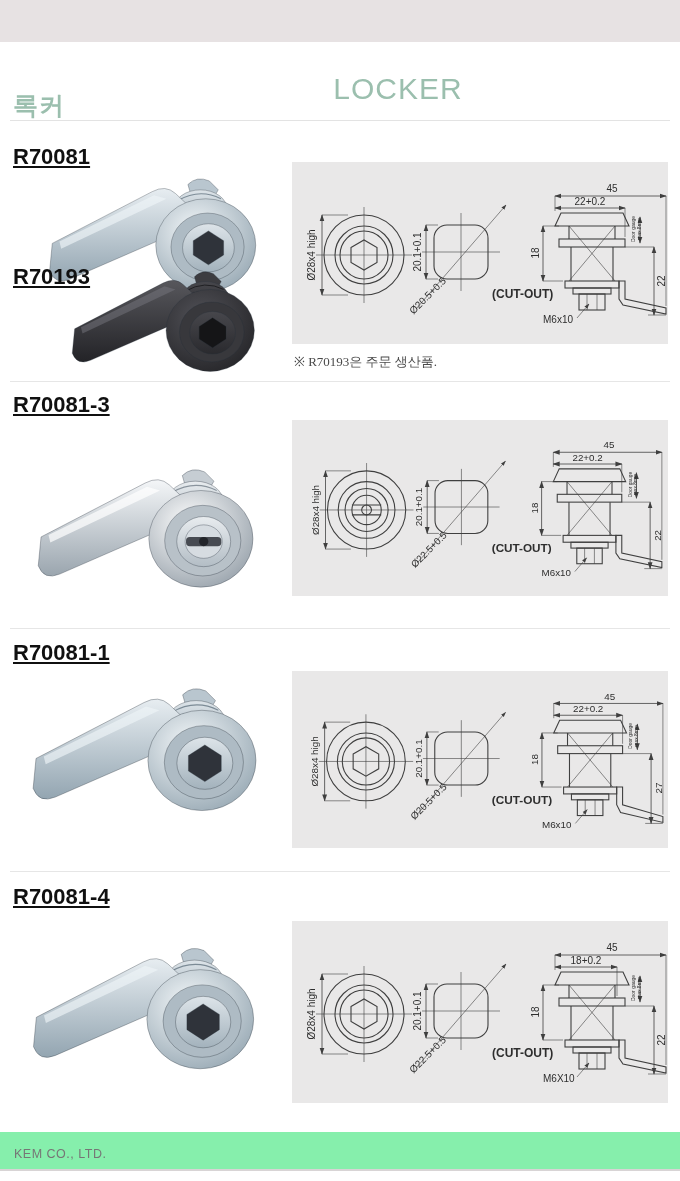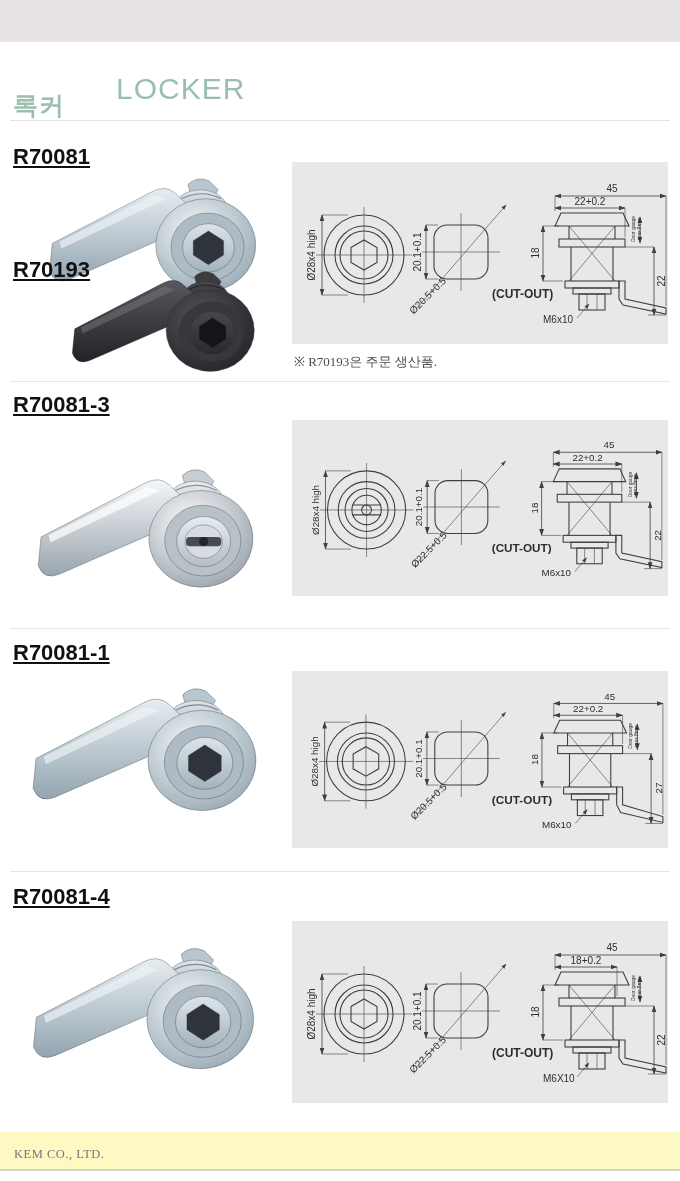--- a/index.html
+++ b/index.html
@@ -1,29 +1,29 @@
 <!DOCTYPE html>
 <html><head>
 <meta charset="utf-8">
 <style>
   html,body{margin:0;padding:0;background:#9a9a9a;}
   #page{position:relative;width:680px;height:1181px;background:#ffffff;overflow:hidden;
         font-family:"Liberation Sans",sans-serif;margin:0 auto;}
   .topbar{position:absolute;left:0;top:0;width:680px;height:42px;background:#e7e2e3;}
   .hdr-ko{position:absolute;left:13px;top:74px;font-size:25px;font-weight:bold;color:#9bbfae;letter-spacing:1px;margin-top:15px;}
-  .hdr-en{position:absolute;left:116px;top:72px;width:564px;font-size:30px;
+  .hdr-en{position:absolute;left:116px;top:72px;width:564px;text-align:center;font-size:30px;
           color:#9bbfae;letter-spacing:1px;font-weight:normal;}
   .hdr-rule{position:absolute;left:10px;right:10px;top:120px;height:1px;background:#e3e3e3;}
   .divider{position:absolute;left:10px;right:10px;height:1px;background:#e6e6e6;}
   .ptitle{position:absolute;left:13px;font-size:22px;font-weight:bold;color:#101010;letter-spacing:0;text-decoration:underline;}
   .panel{position:absolute;left:292px;width:376px;background:#e9e8e8;}
   .note{position:absolute;top:352px;font-size:13px;color:#4a4a4a;font-family:Liberation Serif, serif;}
   .photo{position:absolute;z-index:1;}
   .ptitle,.note{z-index:2;}
-  .footer{position:absolute;left:0;top:1132px;width:680px;height:39px;background:#fef9c3;border-bottom:2px solid #d8d4d5;box-sizing:border-box;font-family:Liberation Serif, serif;}
+  .footer{position:absolute;left:0;top:1132px;width:680px;height:39px;background:#86efac;border-bottom:2px solid #d8d4d5;box-sizing:border-box;}
   .footer-text{position:absolute;left:14px;top:15px;font-size:12.5px;color:#767676;letter-spacing:0.5px;}
 
   
   svg.draw{display:block;}
   .draw .ln{stroke:#3f3f3f;stroke-width:1.1;fill:none;}
   .draw .thin{stroke:#3f3f3f;stroke-width:0.6;fill:none;}
   .draw .dim{stroke:#3f3f3f;stroke-width:0.8;fill:none;}
   .draw text{fill:#2e2e2e;font-family:"Liberation Sans",sans-serif;font-size:10px;}
   .draw .caption{font-size:12px;font-weight:bold;}
   .draw .tiny{font-size:5px;}
@@ -123,21 +123,21 @@
     <path class="pp p-arm" d="M16,100 L128,42 q15,-8 26,2 l16,15 -17,30 -117,51 q-17,7 -23,-9 z"></path>
     <path class="p-armhi" d="M24,98 L130,46 l14,4 -118,56 z"></path>
     <ellipse class="pp p-bez" cx="188" cy="102" rx="56" ry="52"></ellipse>
     <ellipse class="pp p-ring" cx="190" cy="104" rx="41" ry="38"></ellipse>
     <g class="f-hex">
       <ellipse class="pp p-face" cx="191" cy="105" rx="29" ry="27"></ellipse>
       <polygon class="pp p-hex" points="174,97 191,86 208,97 208,113 191,124 174,113"></polygon>
     </g>
   </svg>
 
-  <div class="ptitle" style="top:257px">R70193</div>
+  <div class="ptitle" style="top:264px">R70193</div>
 
   <svg class="photo v-black face-hex" style="left:62px;top:250px" width="205" height="134" viewBox="0 0 260 170">
     <path class="pp p-stem" d="M168,34 q10,-10 24,-4 l10,10 -8,14 -22,-6 z"></path>
     <ellipse class="pp p-col" cx="182" cy="62" rx="30" ry="22"></ellipse>
     <path class="p-thread" d="M157,52 q24,-14 48,-2 M155,60 q26,-15 52,-2 M156,68 q26,-14 52,-2"></path>
     <path class="pp p-arm" d="M16,100 L128,42 q15,-8 26,2 l16,15 -17,30 -117,51 q-17,7 -23,-9 z"></path>
     <path class="p-armhi" d="M24,98 L130,46 l14,4 -118,56 z"></path>
     <ellipse class="pp p-bez" cx="188" cy="102" rx="56" ry="52"></ellipse>
     <ellipse class="pp p-ring" cx="190" cy="104" rx="41" ry="38"></ellipse>
     <g class="f-hex">

